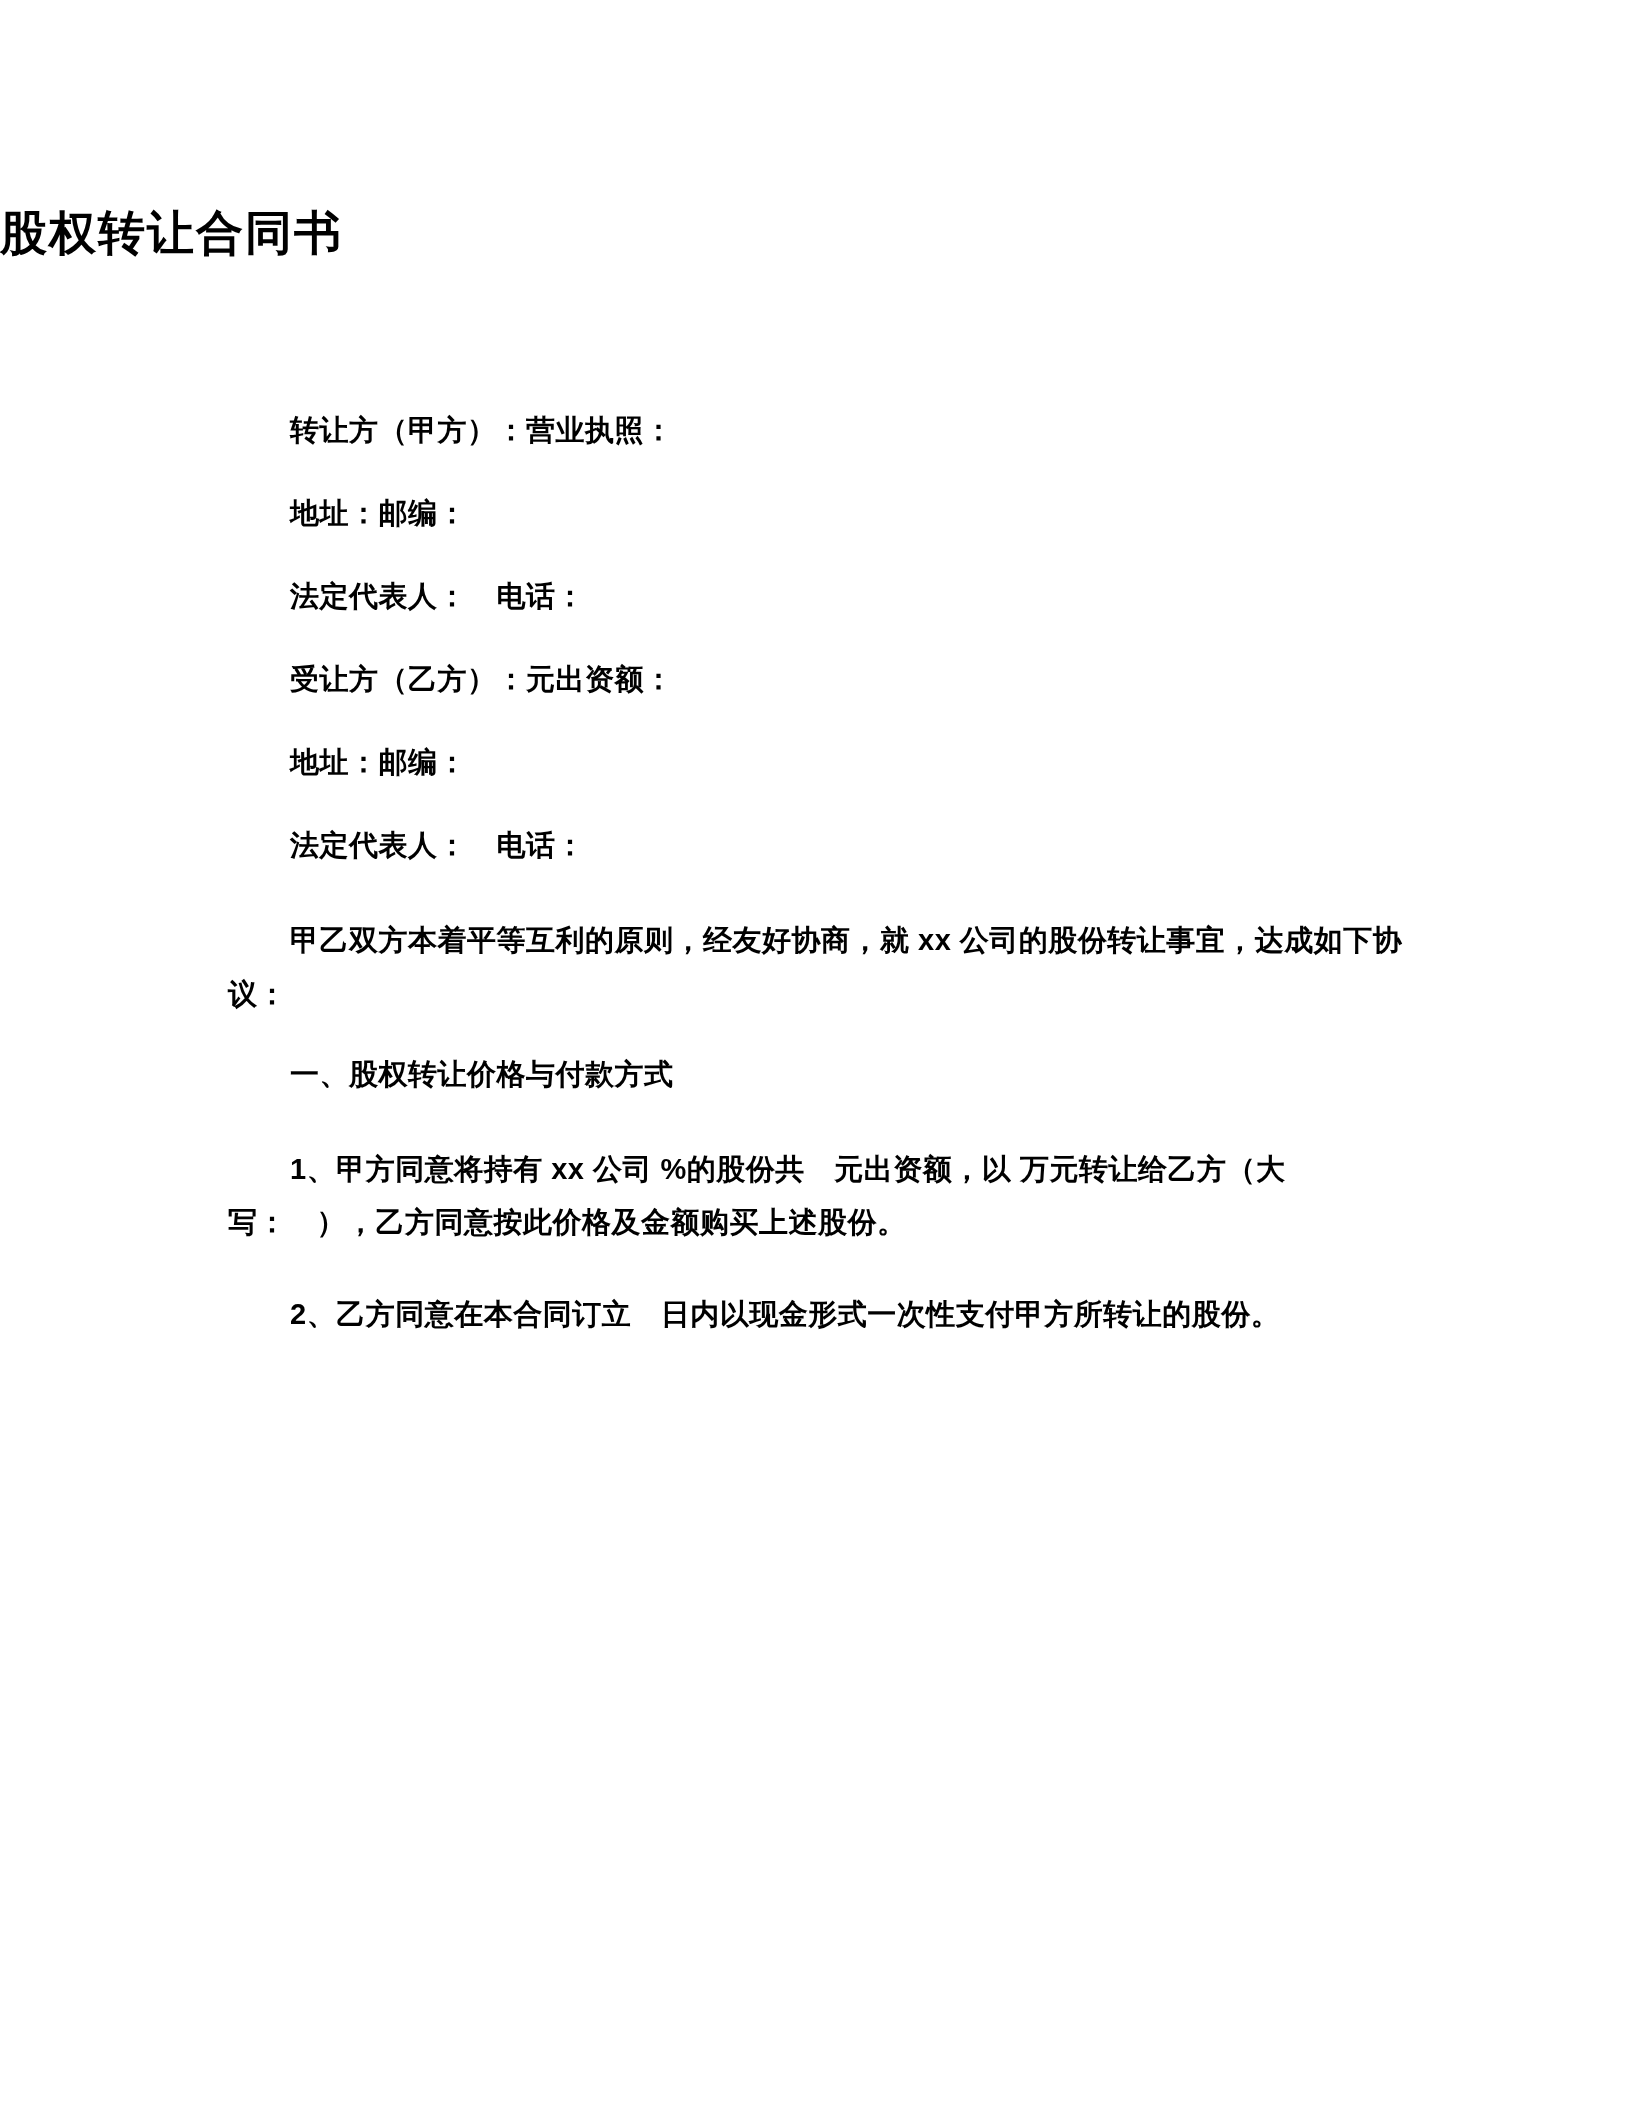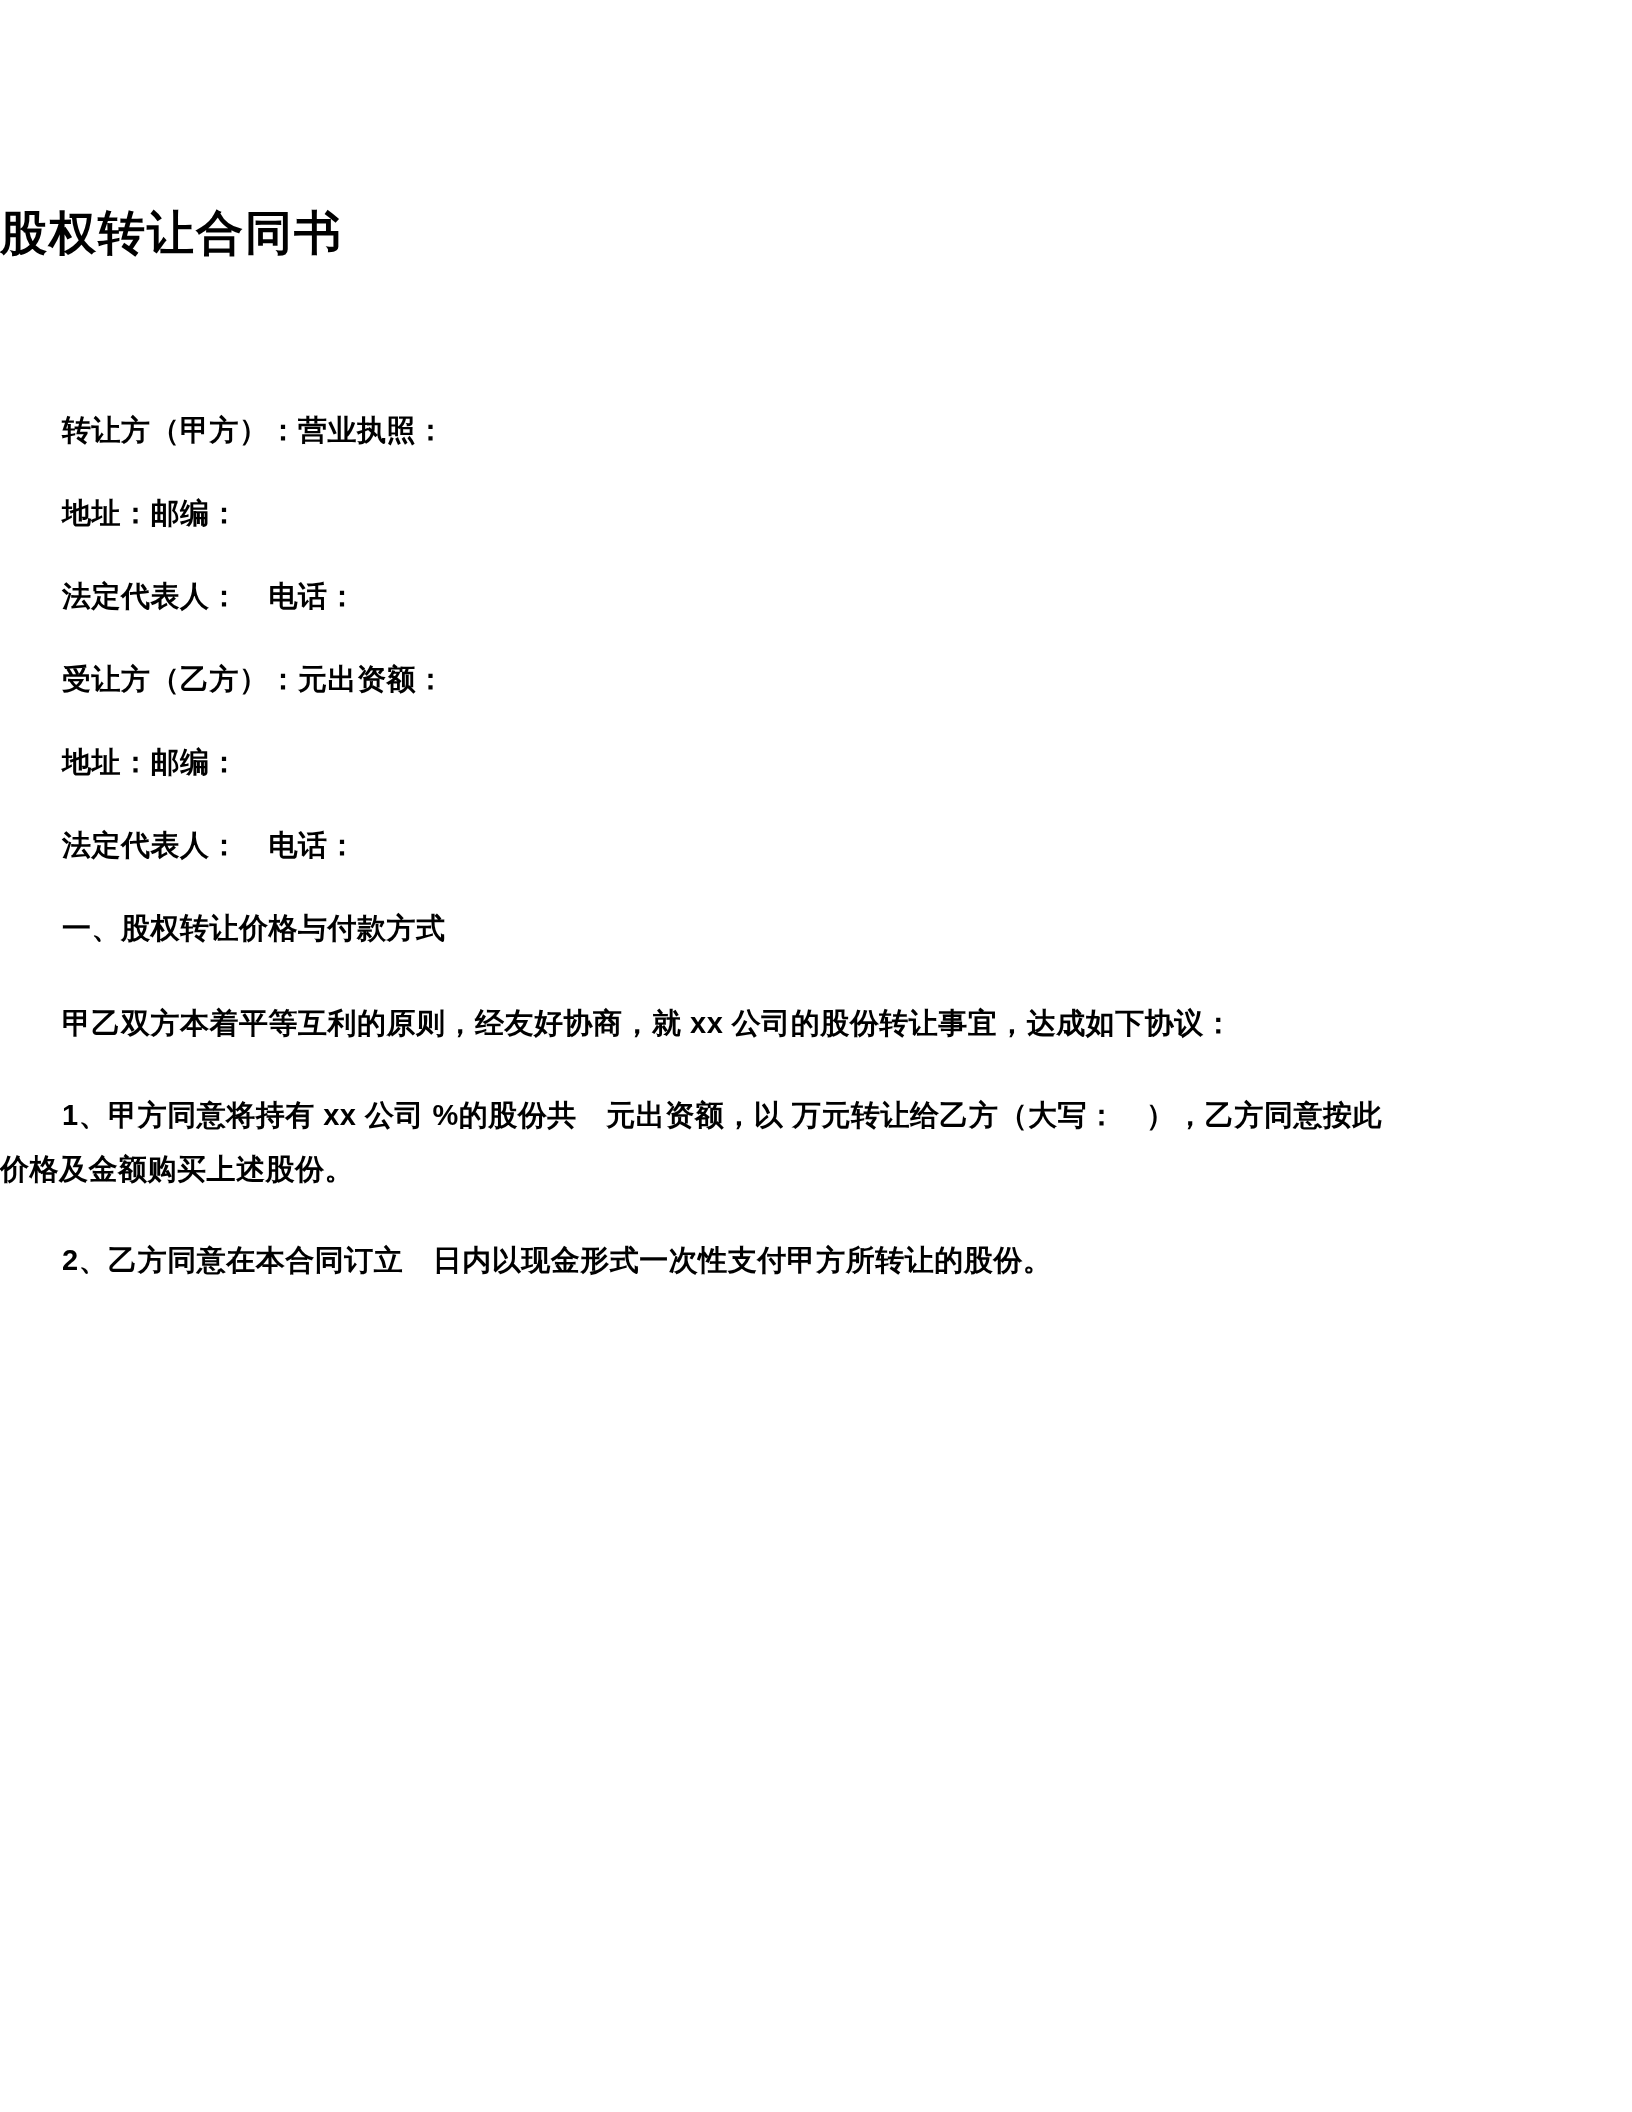--- a/index.html
+++ b/index.html
@@ -25,20 +25,21 @@
   .doc-title {
     font-size: 47px;
     font-weight: bold;
     letter-spacing: 2px;
     margin: 0;
     padding-top: 205px;
     line-height: 1.2;
   }
   .body-block {
     margin-top: 155px;
+    padding-left: 228px;
     padding-right: 228px;
   }
   .para {
     font-size: 29px;
     font-weight: bold;
     line-height: 1.0;
     margin: 0 0 54px 0;
     text-indent: 62px;
     letter-spacing: 0.5px;
     word-break: break-word;
@@ -62,23 +63,23 @@
     <p class="para">地址：邮编：</p>
 
     <p class="para">法定代表人：　电话：</p>
 
     <p class="para">受让方（乙方）：元出资额：</p>
 
     <p class="para">地址：邮编：</p>
 
     <p class="para">法定代表人：　电话：</p>
 
+    <p class="para wrapped">甲乙双方本着平等互利的原则，经友好协商，就 xx 公司的股份转让事宜，达成如下协议：</p>
+
     <p class="para">一、股权转让价格与付款方式</p>
-
-    <p class="para wrapped">甲乙双方本着平等互利的原则，经友好协商，就 xx 公司的股份转让事宜，达成如下协议：</p>
 
     <p class="para wrapped">1、甲方同意将持有 xx 公司 %的股份共　元出资额，以 万元转让给乙方（大写：　），乙方同意按此价格及金额购买上述股份。</p>
 
     <p class="para wrapped">2、乙方同意在本合同订立　日内以现金形式一次性支付甲方所转让的股份。</p>
 
 
   </div>
 </div>
 
 </body></html>

